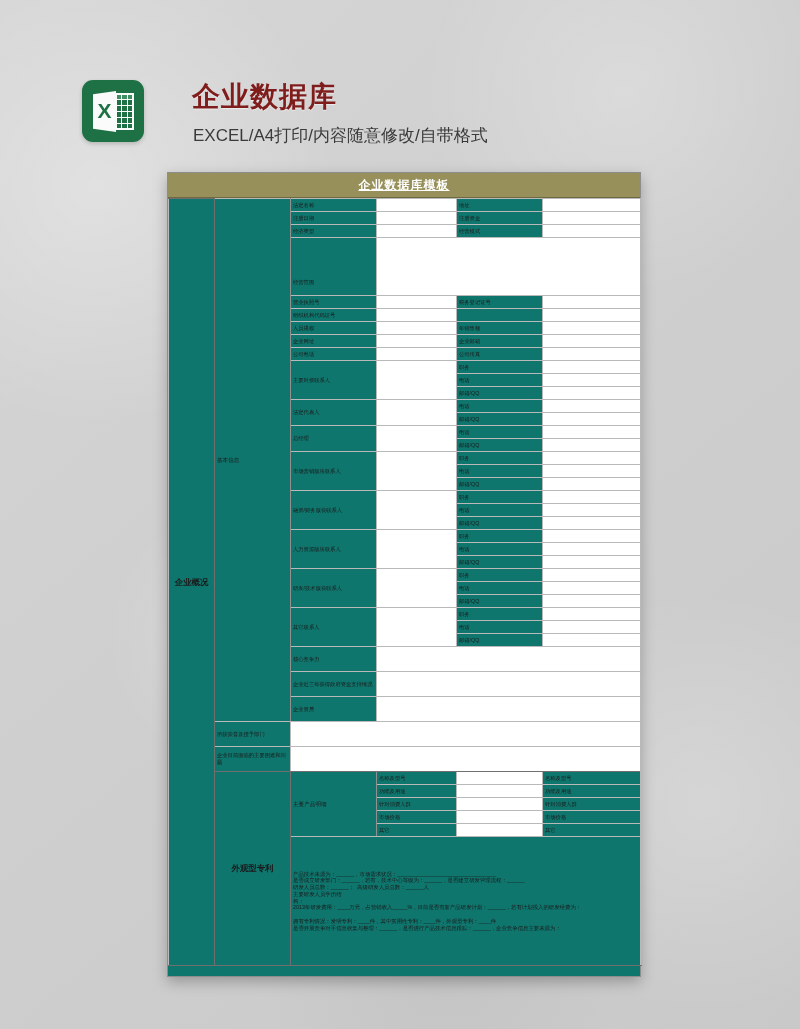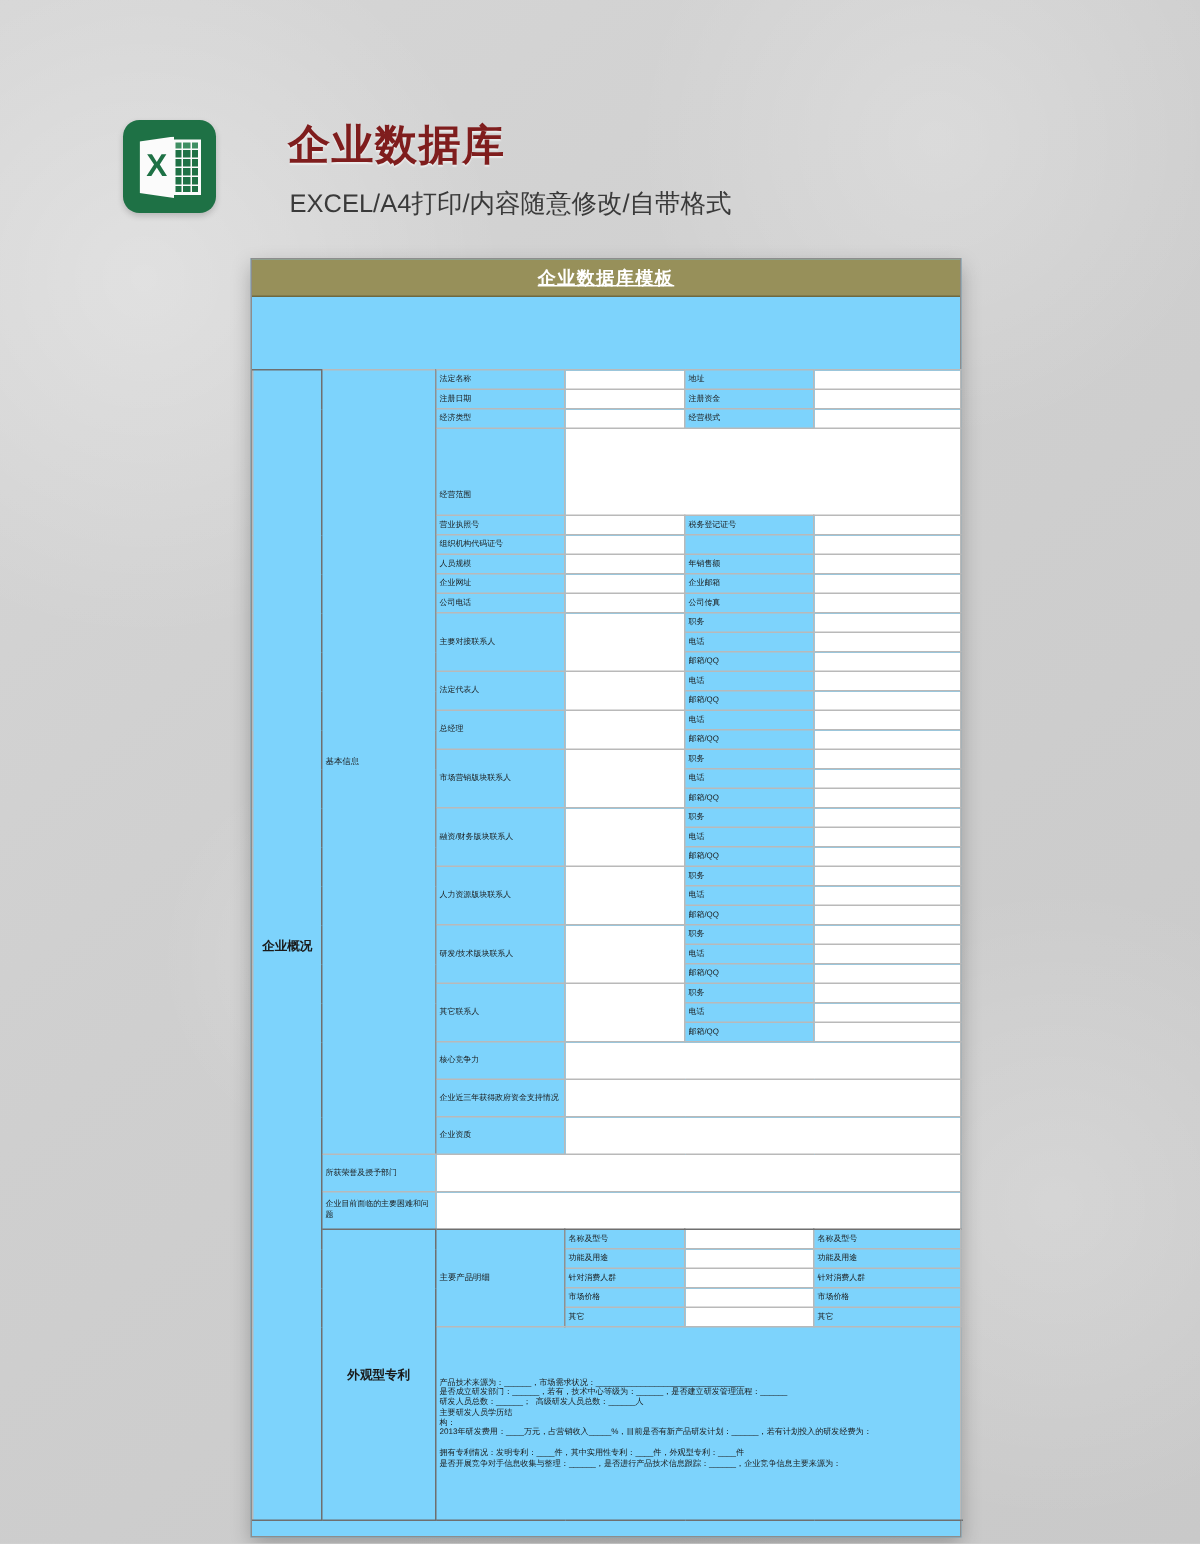--- a/index.html
+++ b/index.html
@@ -83,21 +83,21 @@
     font-size: 17px;
     color: #3a3a3a;
     white-space: nowrap;
   }
 
   
   #sheet {
     position: absolute;
     left: 167px; top: 172px;
     width: 474px;
-    background: #7dd3fc;
+    background: #0f766e;
     box-shadow: 0 5px 13px rgba(0,0,0,0.26);
     border: 1px solid #8d8d8d;
     box-sizing: border-box;
     padding-bottom: 10px;
   }
   #sheet-title {
     height: 24px;
     line-height: 24px;
     background: #97905a;
     color: #ffffff;
@@ -108,21 +108,20 @@
     border-bottom: 1px solid #6e6940;
     letter-spacing: 1px;
   }
 
   table.grid {
     border-collapse: collapse;
     width: 100%;
     table-layout: fixed;
     font-size: 5.3px;
     color: #1a1a1a;
-    margin-top: 48px;
   }
   table.grid td {
     border: 0.6px solid #b9b9b9;
     padding: 0 2px;
     vertical-align: middle;
     height: 12px;
     line-height: 1.25;
     overflow: hidden;
     word-break: break-all;
   }

